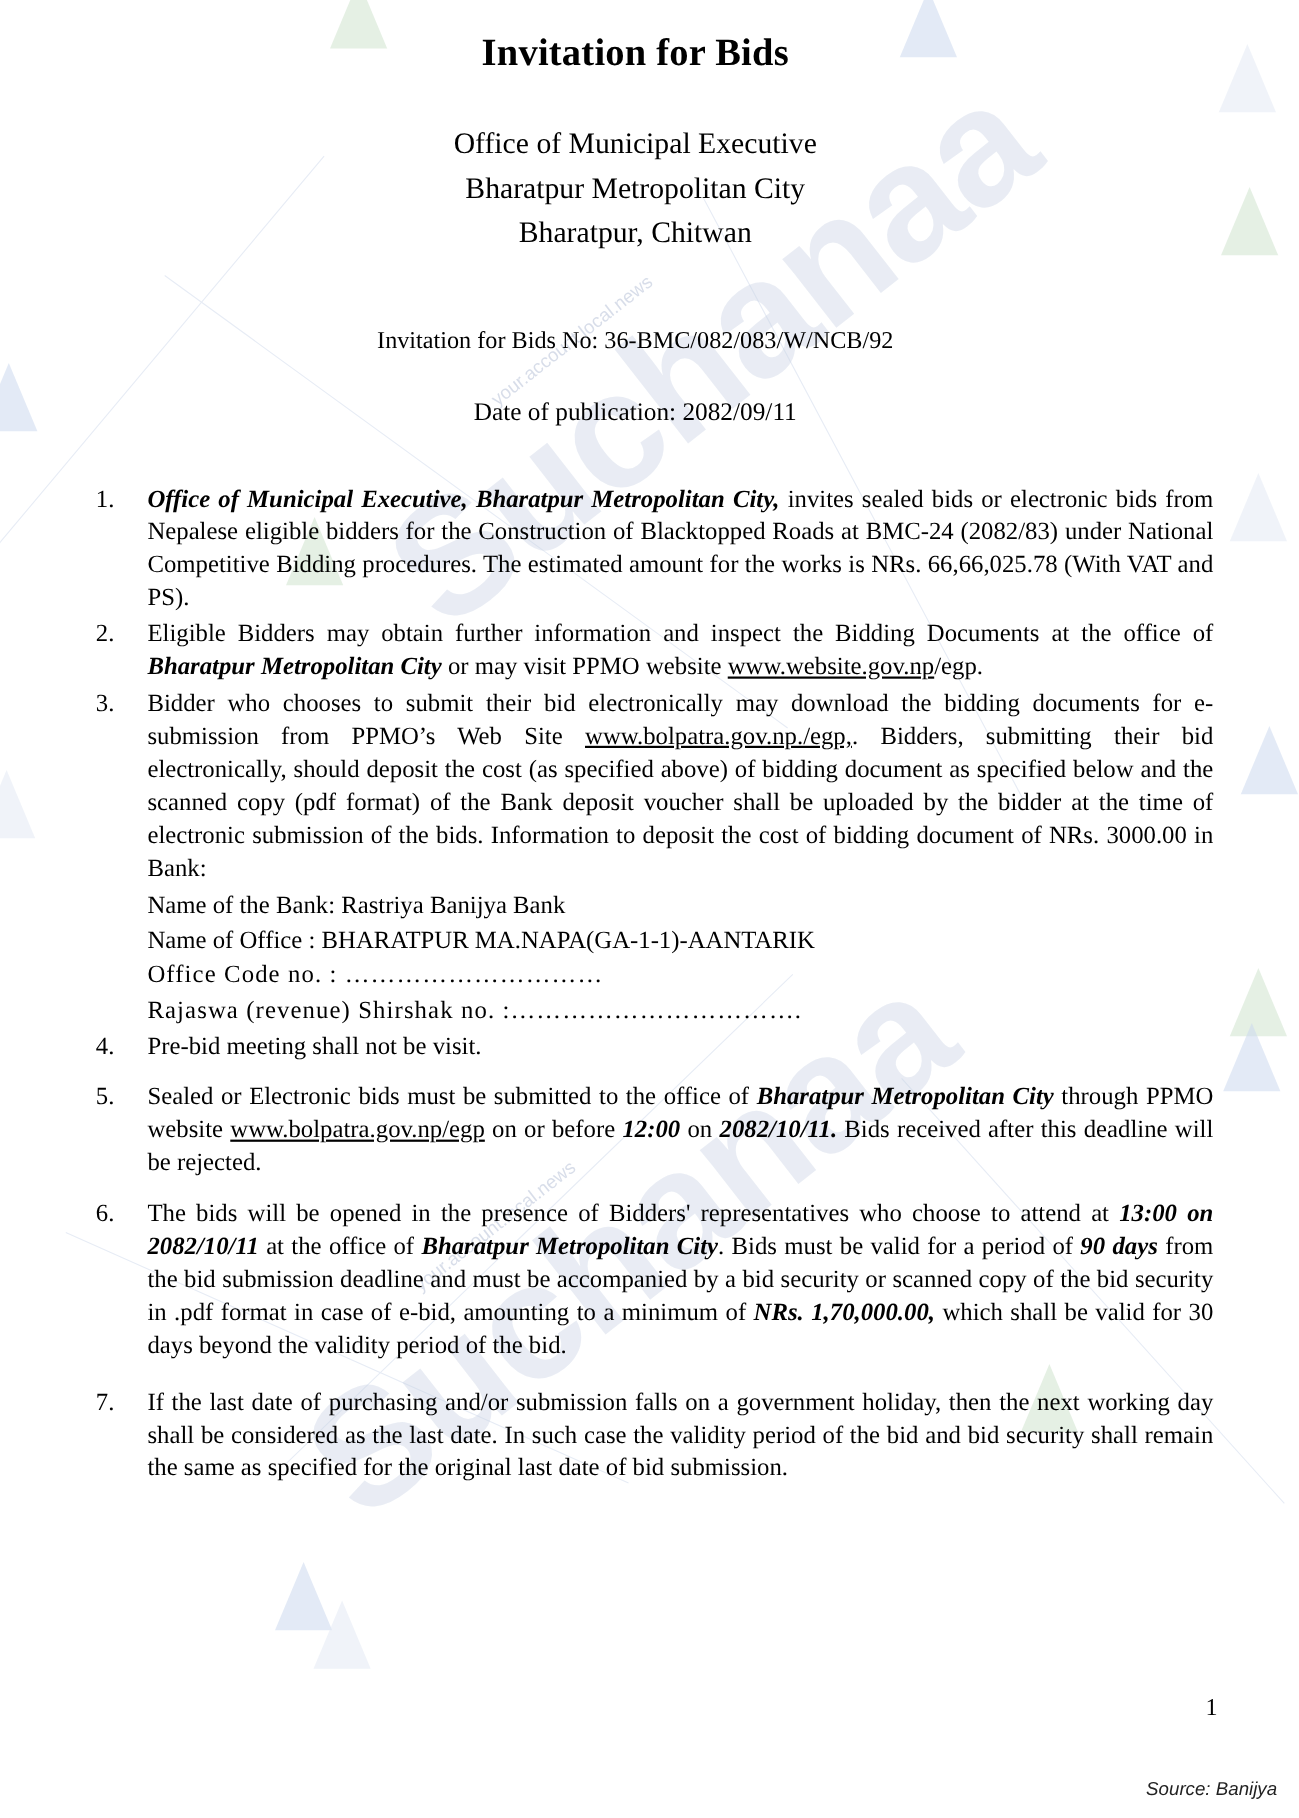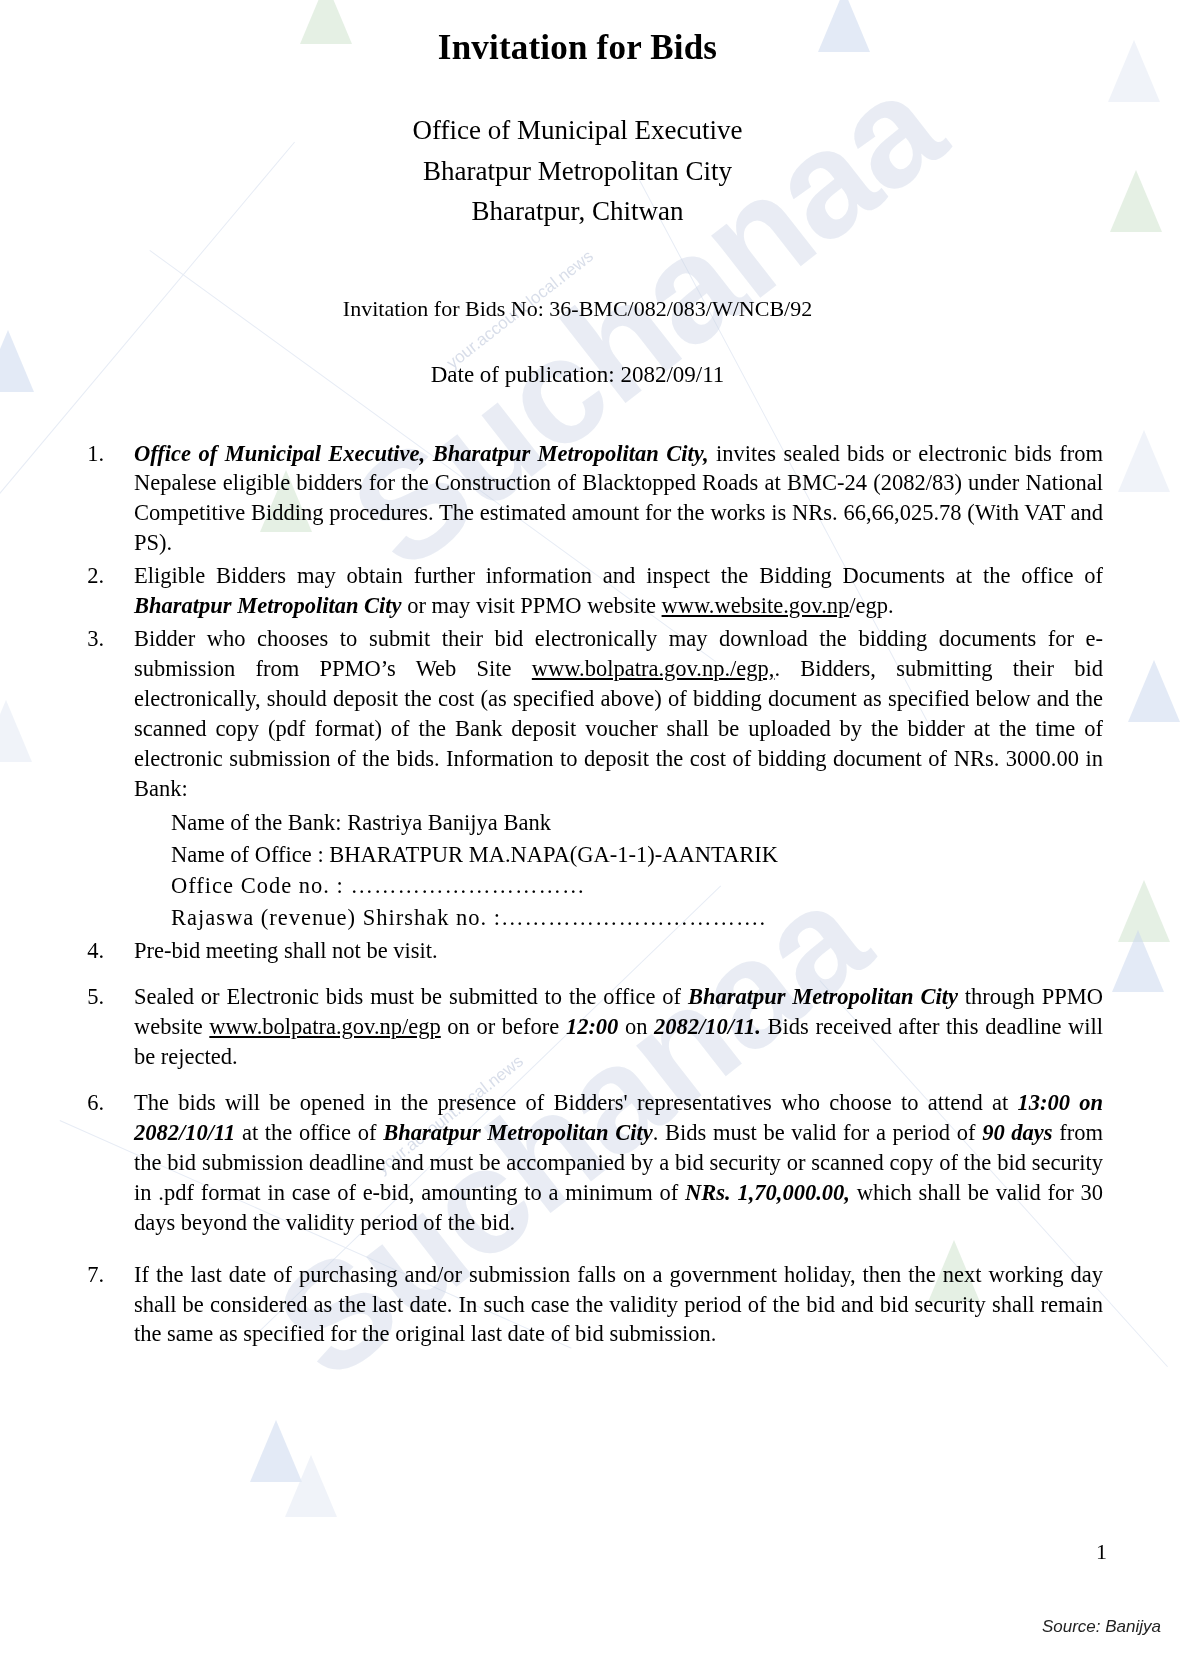--- a/index.html
+++ b/index.html
@@ -123,21 +123,21 @@
   .just { text-align: justify; text-justify: inter-word; }
   .bi { font-weight: bold; font-style: italic; }
   .u { text-decoration: underline; }
 
   .bank-intro {
     font-size: 22.5px;
     margin: 16px 0 4px 40px;
   }
   .bank-lines {
     font-size: 22.5px;
-    margin-left: 119px;
+    margin-left: 82px;
     line-height: 1.42;
   }
   .dots { letter-spacing: 1px; }
 
   .page-num {
     position: absolute;
     right: 74px;
     bottom: 88px;
     font-size: 22px;
     z-index: 2;

